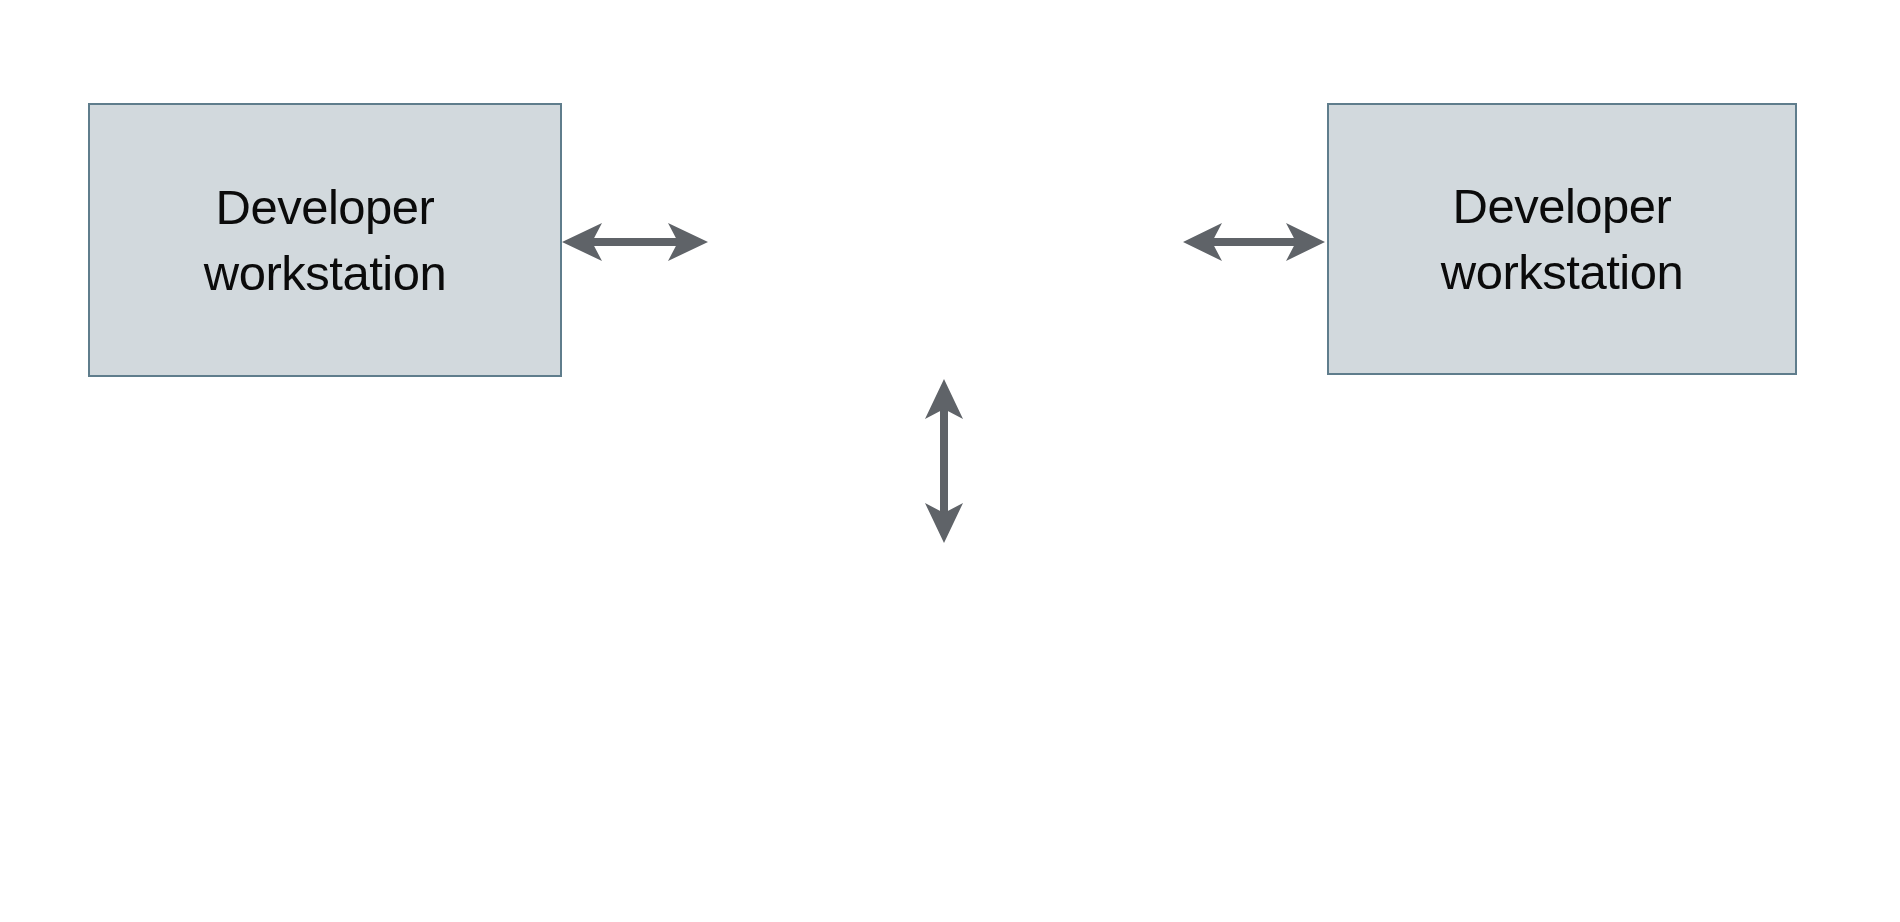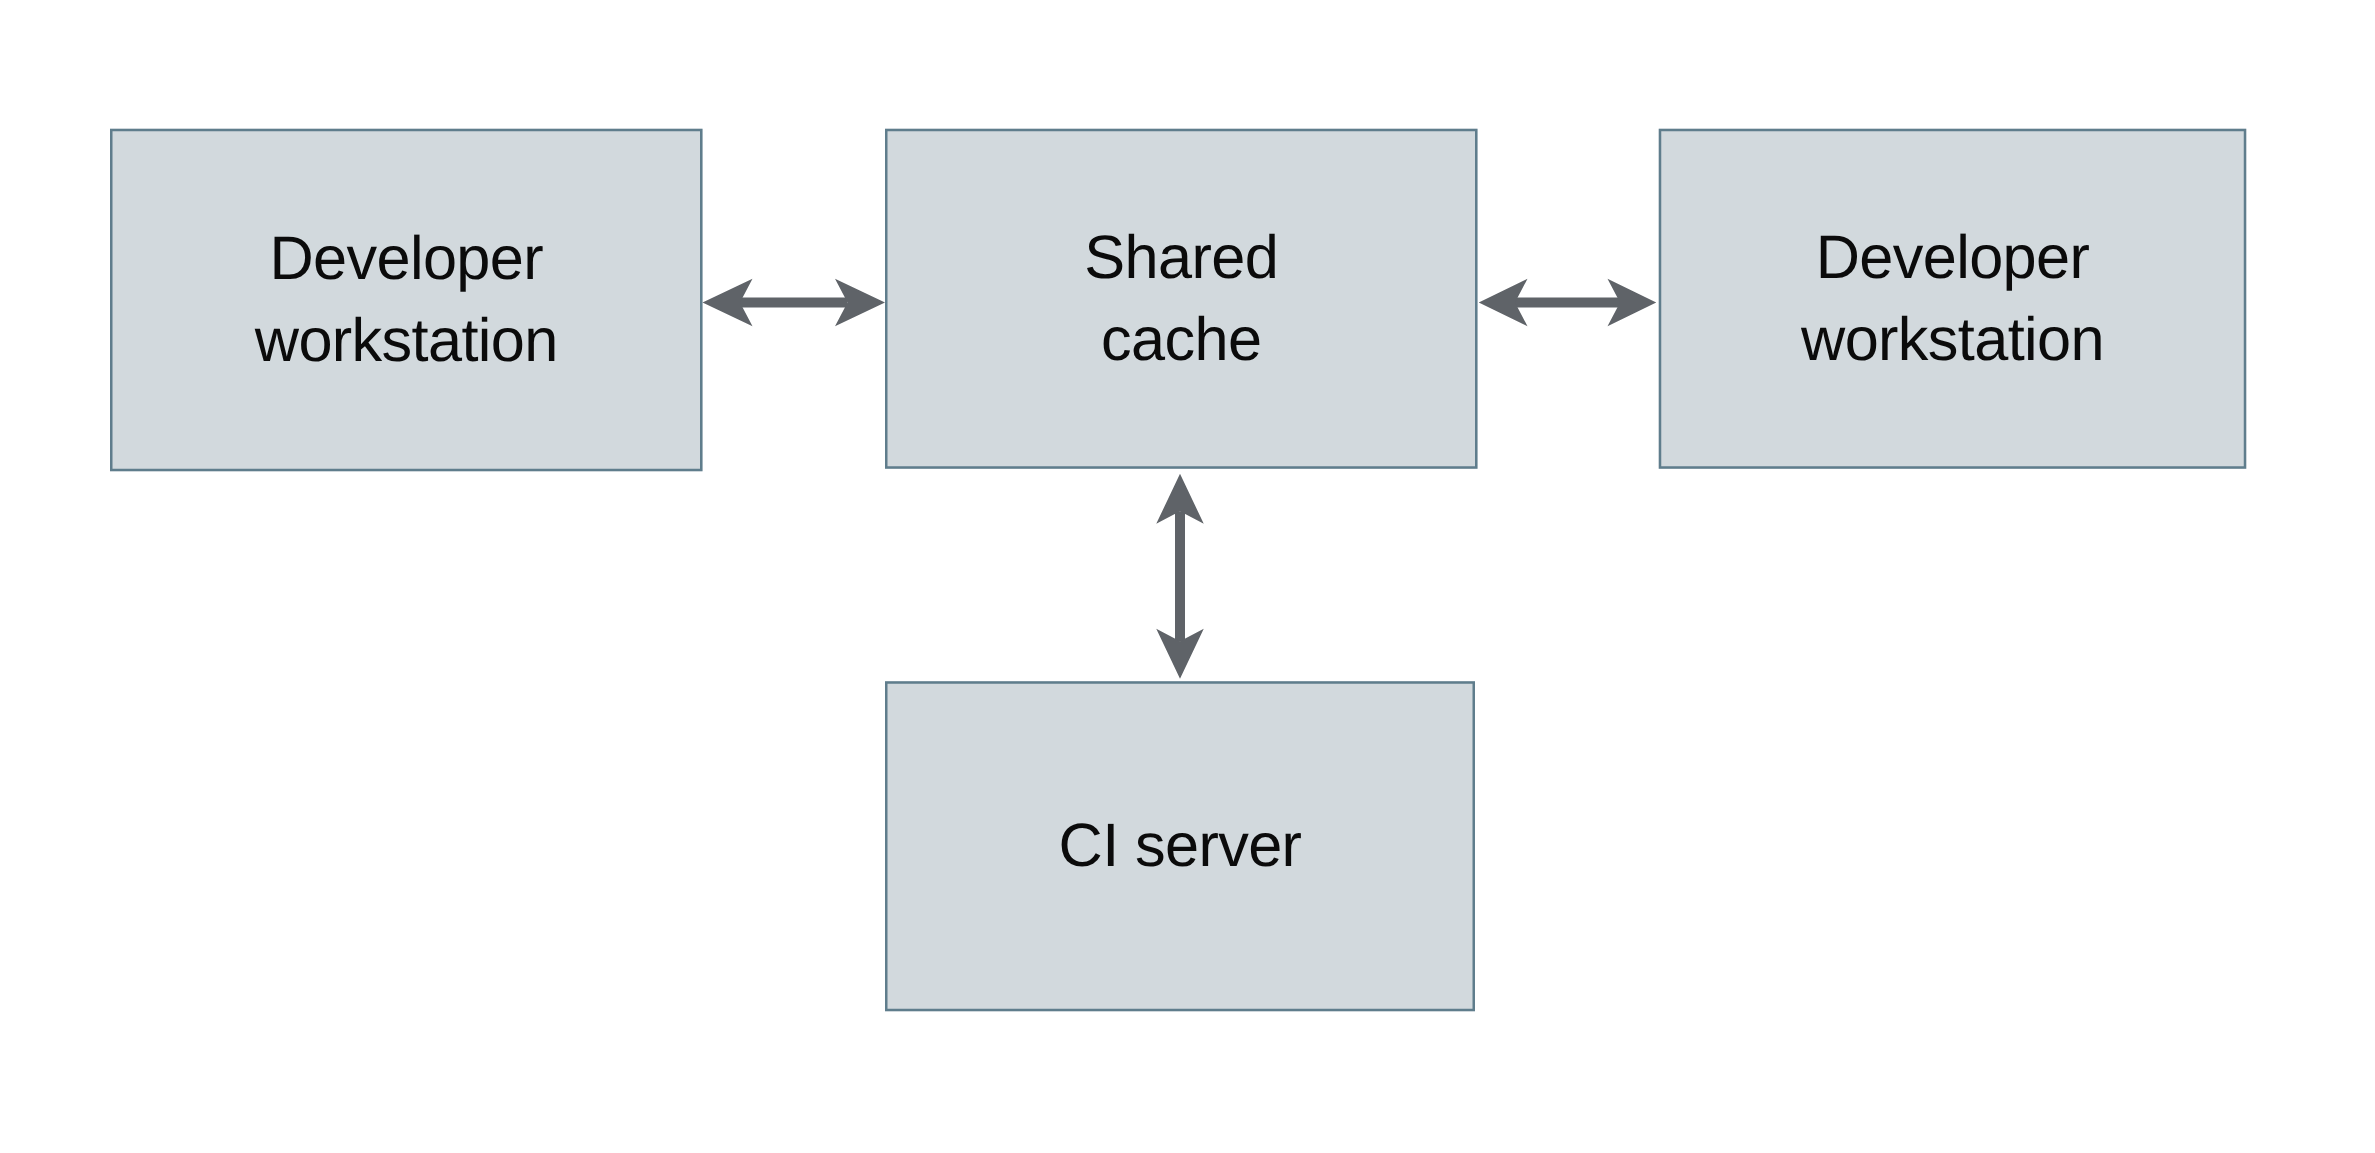--- a/index.html
+++ b/index.html
@@ -48,33 +48,26 @@
 </head>
 <body>
 
 <div class="canvas">
 
   <div class="node" id="n-dev-left">
     <span class="node-label">Developer
 workstation</span>
   </div>
 
-  <div class="node" id="n-cache">
-    <span class="node-label">Shared
-cache</span>
-  </div>
 
   <div class="node" id="n-dev-right">
     <span class="node-label">Developer
 workstation</span>
   </div>
 
-  <div class="node" id="n-ci">
-    <span class="node-label">CI server</span>
-  </div>
 
   <svg class="arrow" id="a-left" width="150" height="44" viewBox="0 0 150 44" aria-hidden="true">
     <line x1="32" y1="22" x2="118" y2="22" stroke="currentColor" stroke-width="8"></line>
     <polygon points="2,22 42,3 32,22 42,41" fill="currentColor"></polygon>
     <polygon points="148,22 108,3 118,22 108,41" fill="currentColor"></polygon>
   </svg>
 
   <svg class="arrow" id="a-right" width="146" height="44" viewBox="0 0 146 44" aria-hidden="true">
     <line x1="31" y1="22" x2="115" y2="22" stroke="currentColor" stroke-width="8"></line>
     <polygon points="2,22 41,3 31,22 41,41" fill="currentColor"></polygon>

